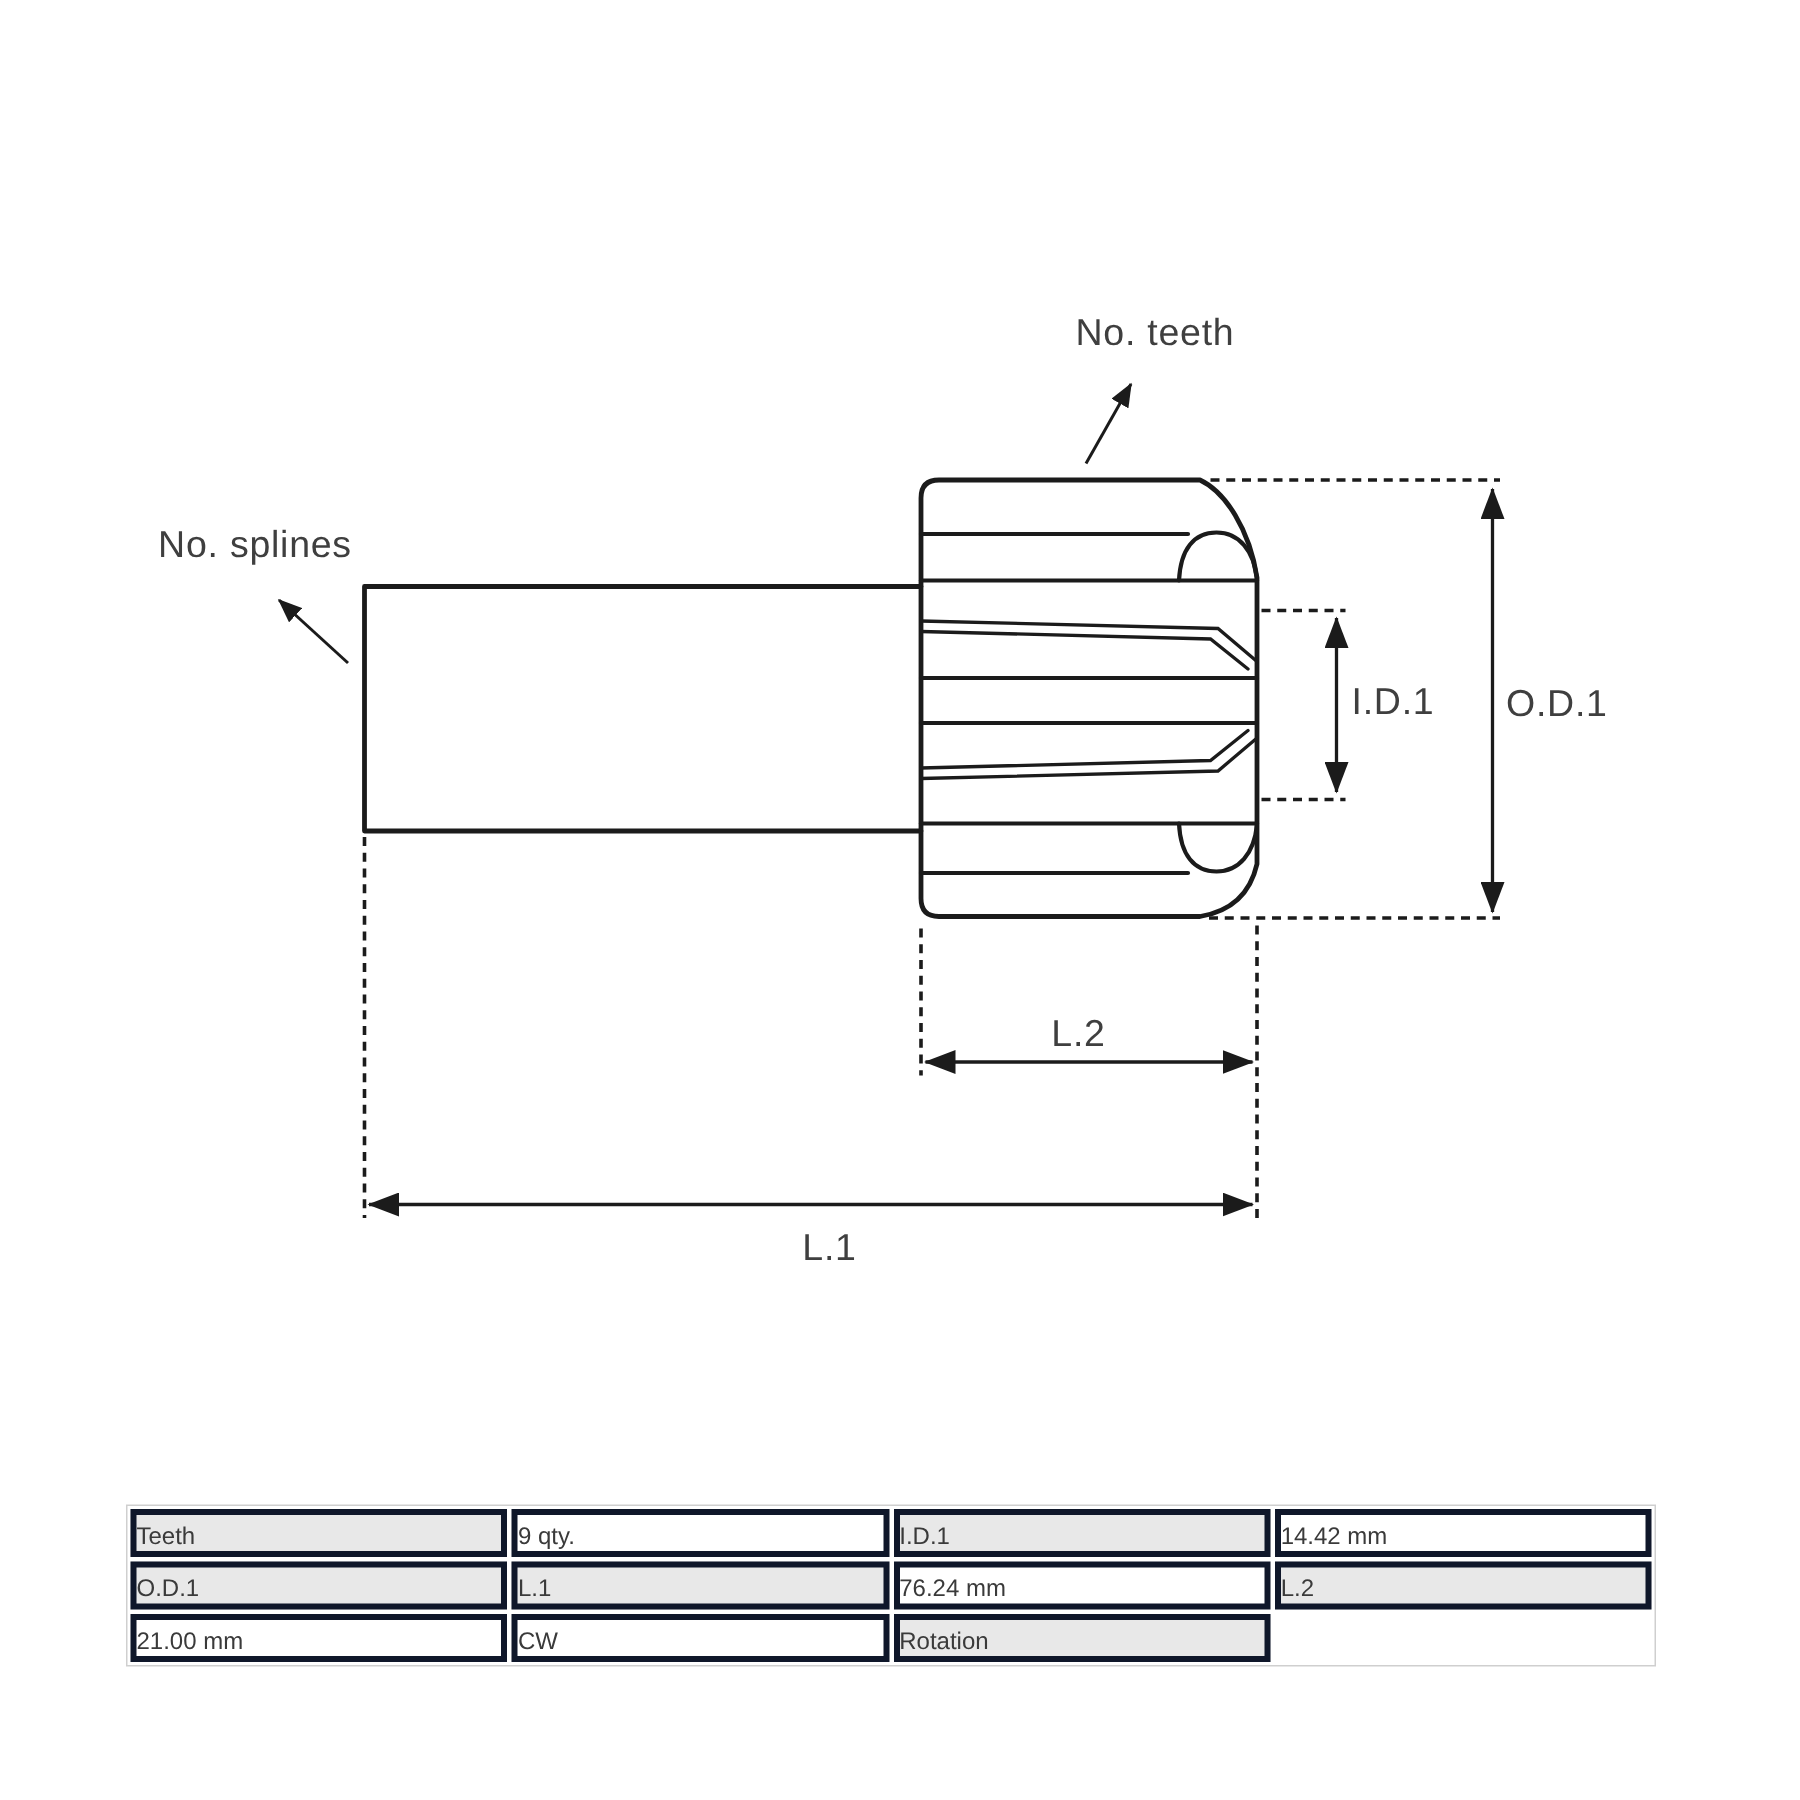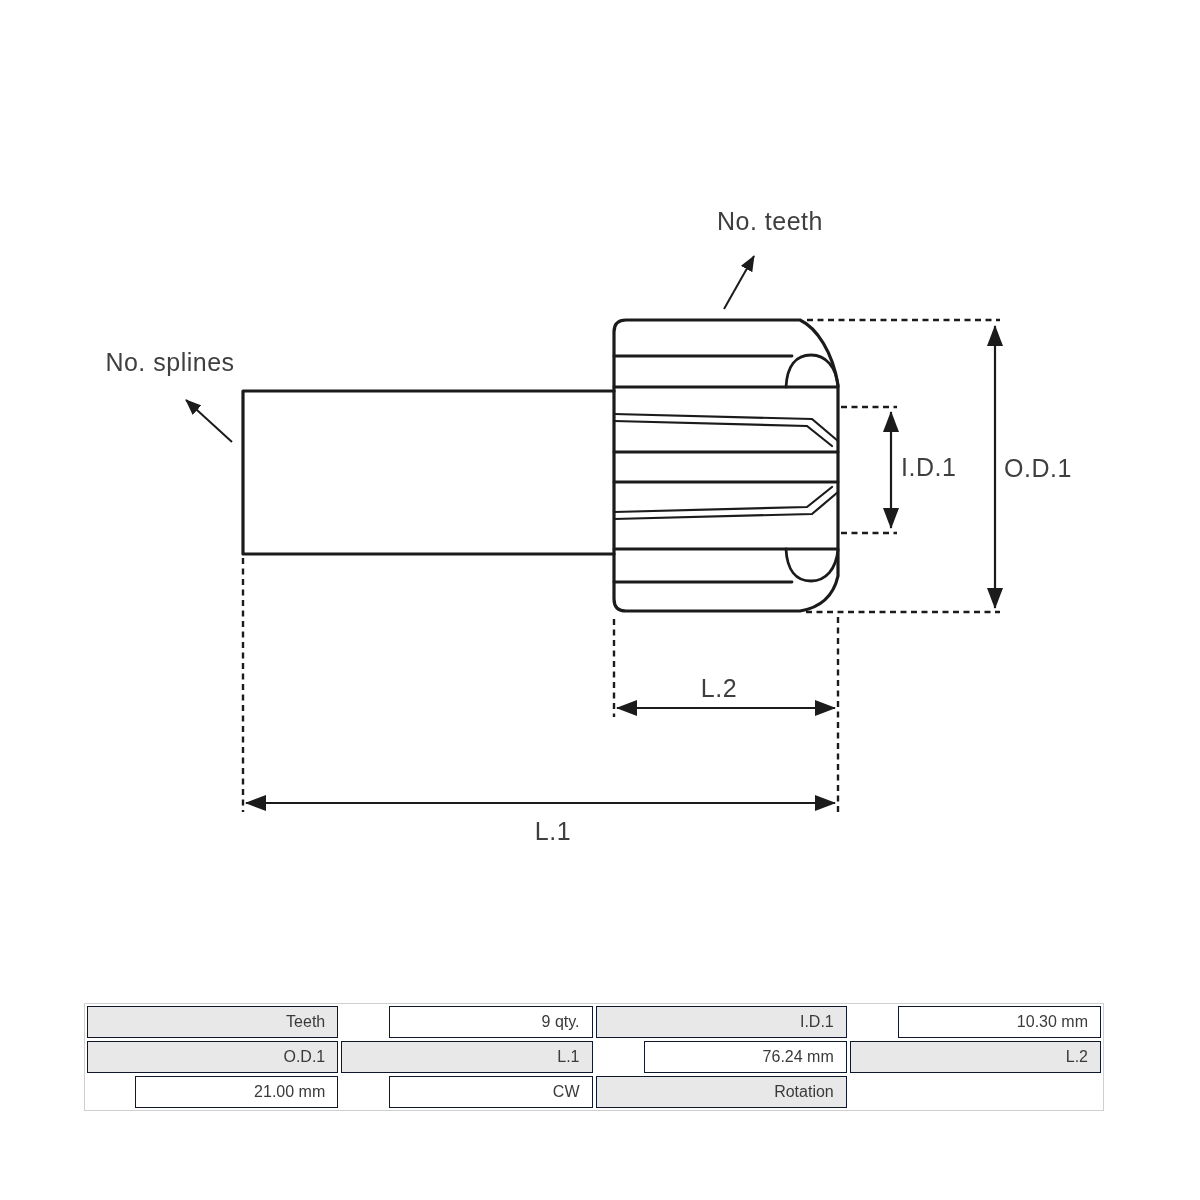--- a/index.html
+++ b/index.html
@@ -20,25 +20,25 @@
   .lbl{font-family:"Liberation Sans",sans-serif;font-size:25px;fill:#3f3f3f;letter-spacing:0.5px;}
 
   
   .spec-table{
     position:absolute;left:84px;top:1003px;width:1020px;
     box-sizing:border-box;border:1px solid #cfcfcf;background:#ffffff;
     padding:2px;display:grid;grid-template-columns:repeat(4,1fr);gap:3px;
   }
   .cell{
     box-sizing:border-box;height:32px;line-height:30px;
-    border:1px solid #0f172a;text-align:right;padding-right:12px;
+    border:4px solid #0f172a;padding-right:12px;
     font-size:16px;color:#3a3a3a;white-space:nowrap;overflow:hidden;
   }
   .cell.lab{background:#e8e8e8;}
-  .cell.val{background:#ffffff;margin-left:48px;}
+  .cell.val{background:#ffffff;}
 </style>
 </head>
 <body>
 
 <div class="stage">
 
   <svg class="drawing" width="1200" height="1200" viewBox="0 0 1200 1200">
     <defs>
       <marker id="ah" markerUnits="userSpaceOnUse" markerWidth="22" markerHeight="16" refX="20" refY="8" orient="auto-start-reverse">
         <path d="M0,0 L21,8 L0,16 Z" fill="#1b1b1b"></path>
@@ -106,21 +106,21 @@
     <g>
       <line class="ldr" x1="232" y1="442" x2="186" y2="400" marker-end="url(#ahs)"></line>
       <text class="lbl" x="170" y="371" text-anchor="middle">No. splines</text>
     </g>
   </svg>
 
   <div class="spec-table">
     <div class="cell lab">Teeth</div>
     <div class="cell val">9 qty.</div>
     <div class="cell lab">I.D.1</div>
-    <div class="cell val">10.30 mm</div>
+    <div class="cell val">14.42 mm</div>
 
     <div class="cell lab">O.D.1</div>
     <div class="cell lab">L.1</div>
     <div class="cell val">76.24 mm</div>
 
     <div class="cell lab">L.2</div>
     <div class="cell val">21.00 mm</div>
     <div class="cell val">CW</div>
     <div class="cell lab">Rotation</div>
   </div>

